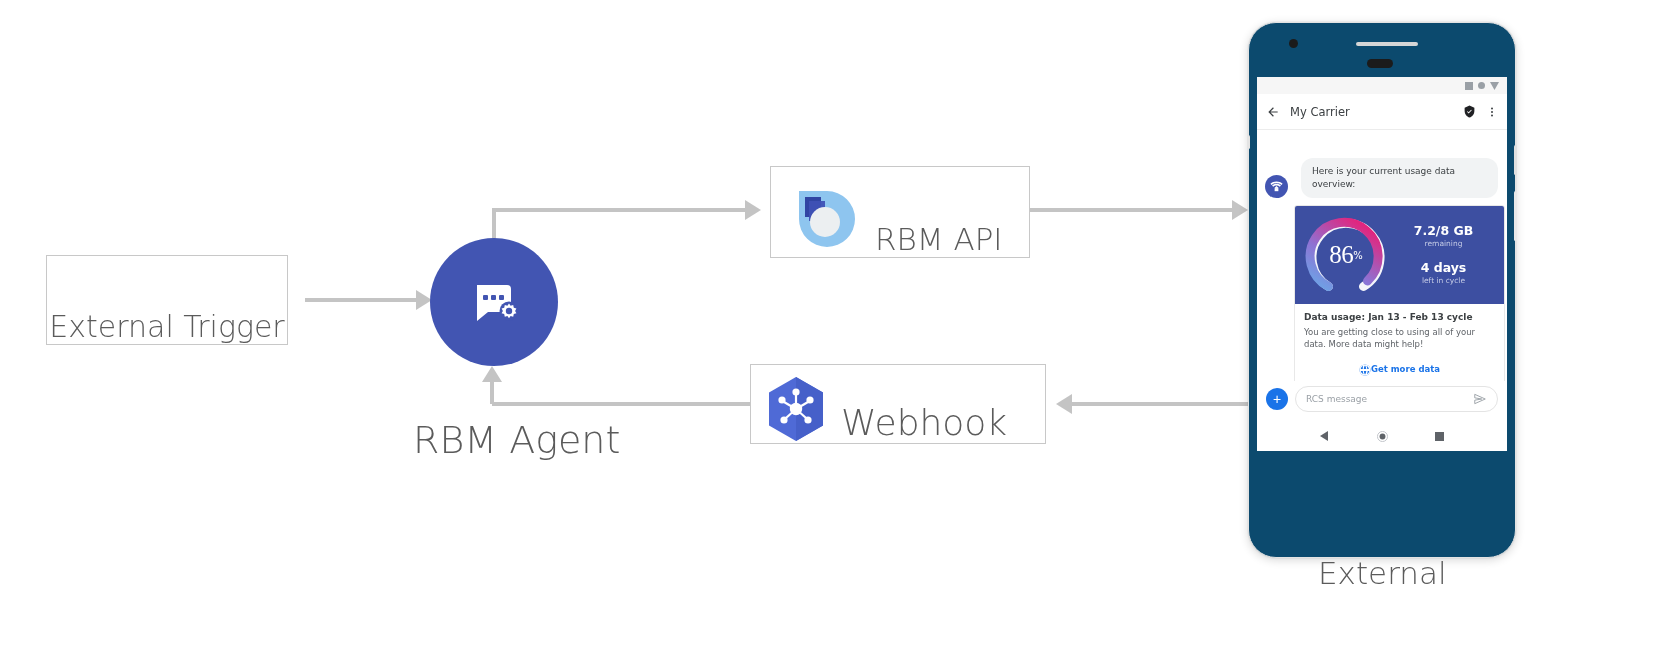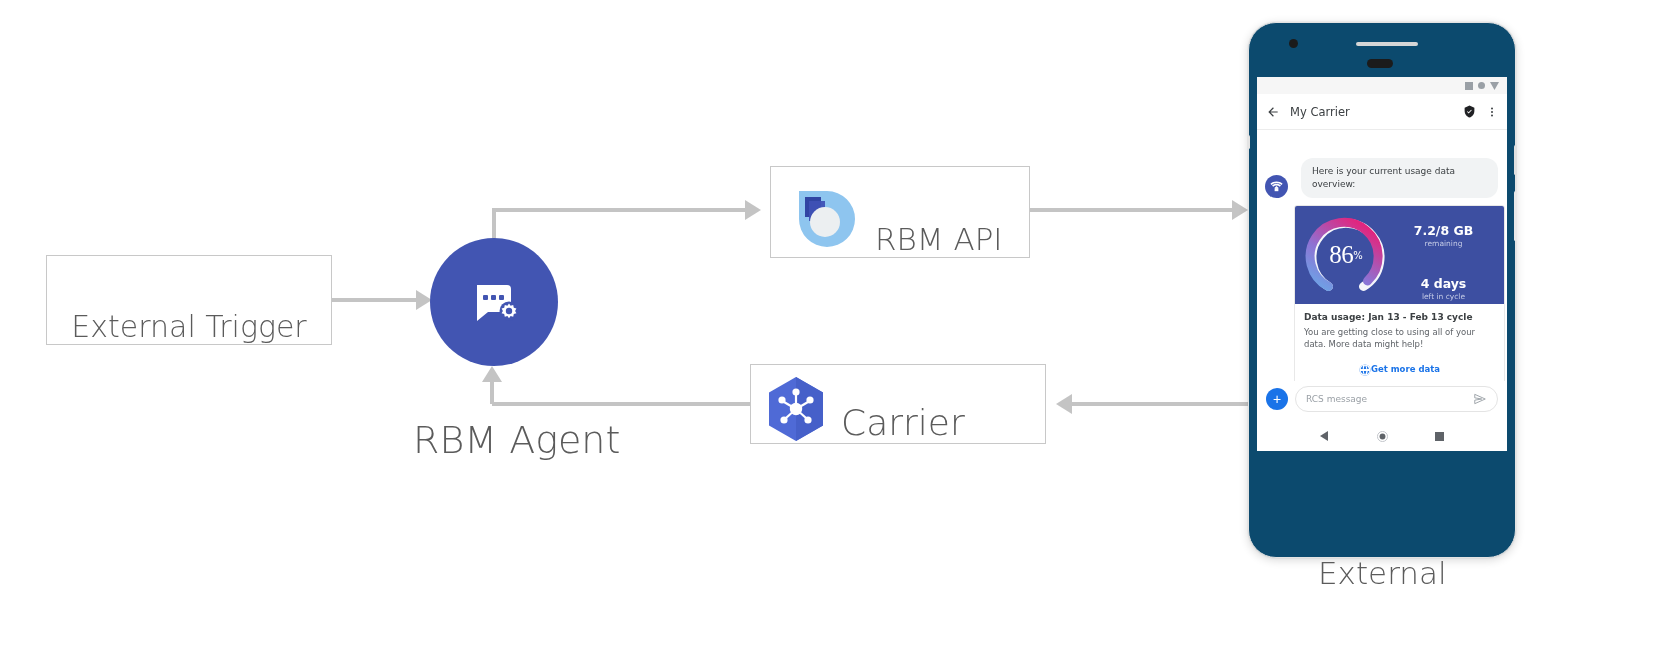--- a/index.html
+++ b/index.html
@@ -64,21 +64,21 @@
     border-right: 16px solid #c4c4c4;
   }
   .arrowhead.up {
     border-left: 10px solid transparent;
     border-right: 10px solid transparent;
     border-bottom: 16px solid #c4c4c4;
   }
 
   
   #external-trigger {
-    left: 46px; top: 255px; width: 286px; height: 90px;
+    left: 46px; top: 255px; width: 242px; height: 90px;
     justify-content: center;
   }
   #external-trigger .node-label { font-size: 30px; }
 
   
   #rbm-agent-circle {
     position: absolute;
     left: 430px; top: 238px;
     width: 128px; height: 128px;
     border-radius: 50%;
@@ -257,21 +257,20 @@
     flex: 1;
     color: #fff;
     text-align: center;
     padding-right: 6px;
   }
   .stat-big {
     font-size: 12.5px;
     font-weight: bold;
     font-family: "DejaVu Sans", sans-serif;
     line-height: 1.2;
-    margin-top: 16px;
   }
   .stat-small {
     font-size: 7.5px;
     color: #c5cbe6;
     font-family: "DejaVu Sans", sans-serif;
     line-height: 1.6;
   }
   .stat-gap { height: 10px; }
 
   #card-body {
@@ -418,21 +417,21 @@
       <circle cx="19" cy="45" r="3.6" fill="#ffffff"></circle>
       <circle cx="43" cy="45" r="3.6" fill="#ffffff"></circle>
       <g stroke="#ffffff" stroke-width="2.2">
         <line x1="31" y1="34" x2="31" y2="19"></line>
         <line x1="31" y1="34" x2="19" y2="27"></line>
         <line x1="31" y1="34" x2="43" y2="27"></line>
         <line x1="31" y1="34" x2="21" y2="43"></line>
         <line x1="31" y1="34" x2="41" y2="43"></line>
       </g>
     </svg>
-    <span class="node-label">Carrier</span>
+    <span class="node-label">Webhook</span>
   </div>
 
   <div id="phone">
     <div id="phone-camera"></div>
     <div id="phone-top-speaker"></div>
     <div id="phone-earpiece"></div>
     <div id="phone-side-btn-1"></div>
     <div id="phone-side-btn-2"></div>
     <div id="phone-side-btn-left"></div>
 

